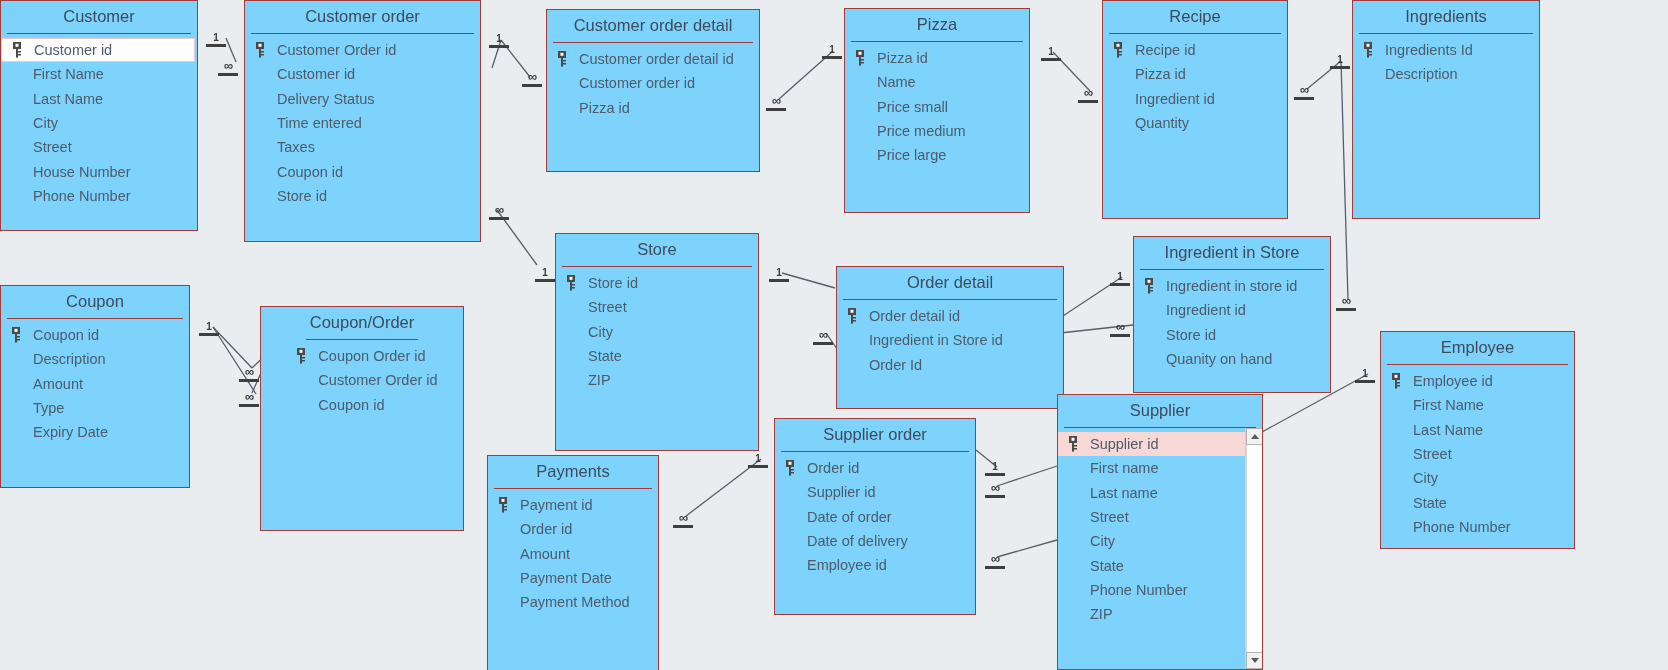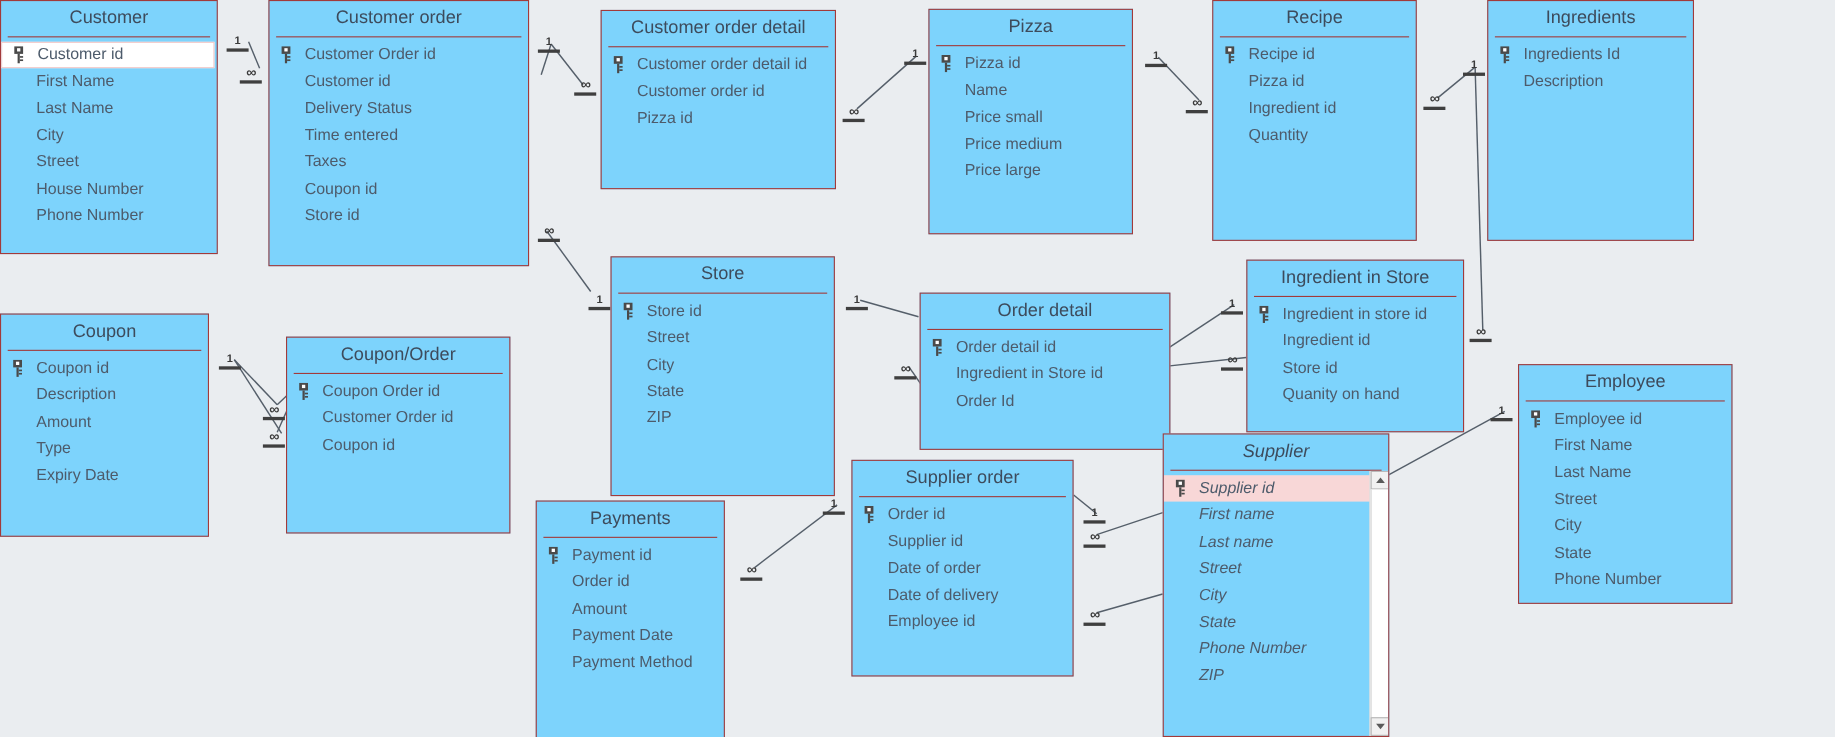--- a/index.html
+++ b/index.html
@@ -397,21 +397,21 @@
           <div class="field">
             <span class="key-slot"></span>
             <span class="field-label">Type</span>
           </div>
           <div class="field">
             <span class="key-slot"></span>
             <span class="field-label">Expiry Date</span>
           </div>
         </div>
       </div>
-      <div class="tbl" style="left: 260px; top: 306px; width: 204px; height: 179px;">
+      <div class="tbl" style="left: 260px; top: 306px; width: 204px; height: 225px; align-items: center;">
         <div class="tbl-title">Coupon/Order</div>
         <div class="tbl-fields">
           <div class="field">
             <span class="key-slot">
               <svg class="key-icon" width="11" height="16" viewBox="0 0 11 16">
                 <rect x="1" y="0" width="8" height="7" fill="#4a4a4a"></rect>
                 <rect x="3.5" y="1.8" width="3" height="3" fill="#ffffff"></rect>
                 <rect x="4" y="7" width="2" height="8.6" fill="#4a4a4a"></rect>
                 <rect x="6" y="9" width="3" height="1.5" fill="#4a4a4a"></rect>
                 <rect x="6" y="12" width="3" height="1.5" fill="#4a4a4a"></rect>
@@ -616,21 +616,21 @@
           <div class="field">
             <span class="key-slot"></span>
             <span class="field-label">Date of delivery</span>
           </div>
           <div class="field">
             <span class="key-slot"></span>
             <span class="field-label">Employee id</span>
           </div>
         </div>
       </div>
-      <div class="tbl" style="left: 1057px; top: 394px; width: 206px; height: 276px; font-style: italic;">
+      <div class="tbl" style="left: 1057px; top: 394px; width: 206px; height: 276px;">
         <div class="tbl-title">Supplier</div>
         <div class="tbl-fields">
           <div class="field pk-sel">
             <span class="key-slot">
               <svg class="key-icon" width="11" height="16" viewBox="0 0 11 16">
                 <rect x="1" y="0" width="8" height="7" fill="#4a4a4a"></rect>
                 <rect x="3.5" y="1.8" width="3" height="3" fill="#ffffff"></rect>
                 <rect x="4" y="7" width="2" height="8.6" fill="#4a4a4a"></rect>
                 <rect x="6" y="9" width="3" height="1.5" fill="#4a4a4a"></rect>
                 <rect x="6" y="12" width="3" height="1.5" fill="#4a4a4a"></rect>

